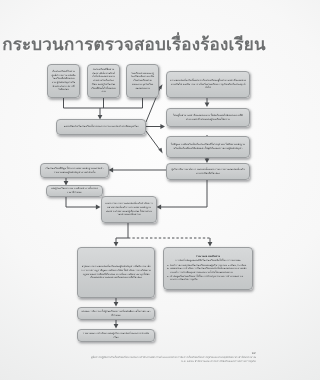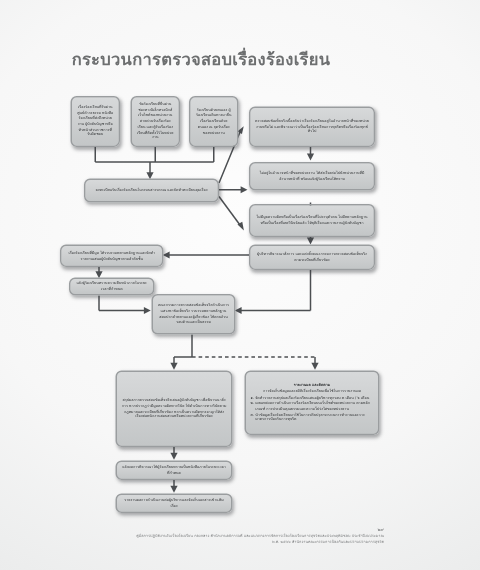--- a/index.html
+++ b/index.html
@@ -10,21 +10,21 @@
       radial-gradient(ellipse 120% 90% at 50% 38%, #fdfdfd 0%, #f7f7f7 48%, #eceded 78%, #e4e6e6 100%);
     position:relative;
     color:#2b2b2b;
   }
   #page{position:absolute;inset:0;}
 
   
   .title{
     position:absolute;left:0;right:0;top:30px;
     text-align:center;
-    font-size:11px;
+    font-size:17px;
     letter-spacing:.2px;
     color:#6d6f70;
     font-weight:600;
     text-shadow:0 1px 0 #ffffff;
   }
 
   
   svg.links{position:absolute;left:0;top:0;width:268px;height:380px;overflow:visible;}
   svg.links path,svg.links line{fill:none;stroke:#4c4f52;stroke-width:1;}
   svg.links .dash{stroke-dasharray:2.4 2;}

